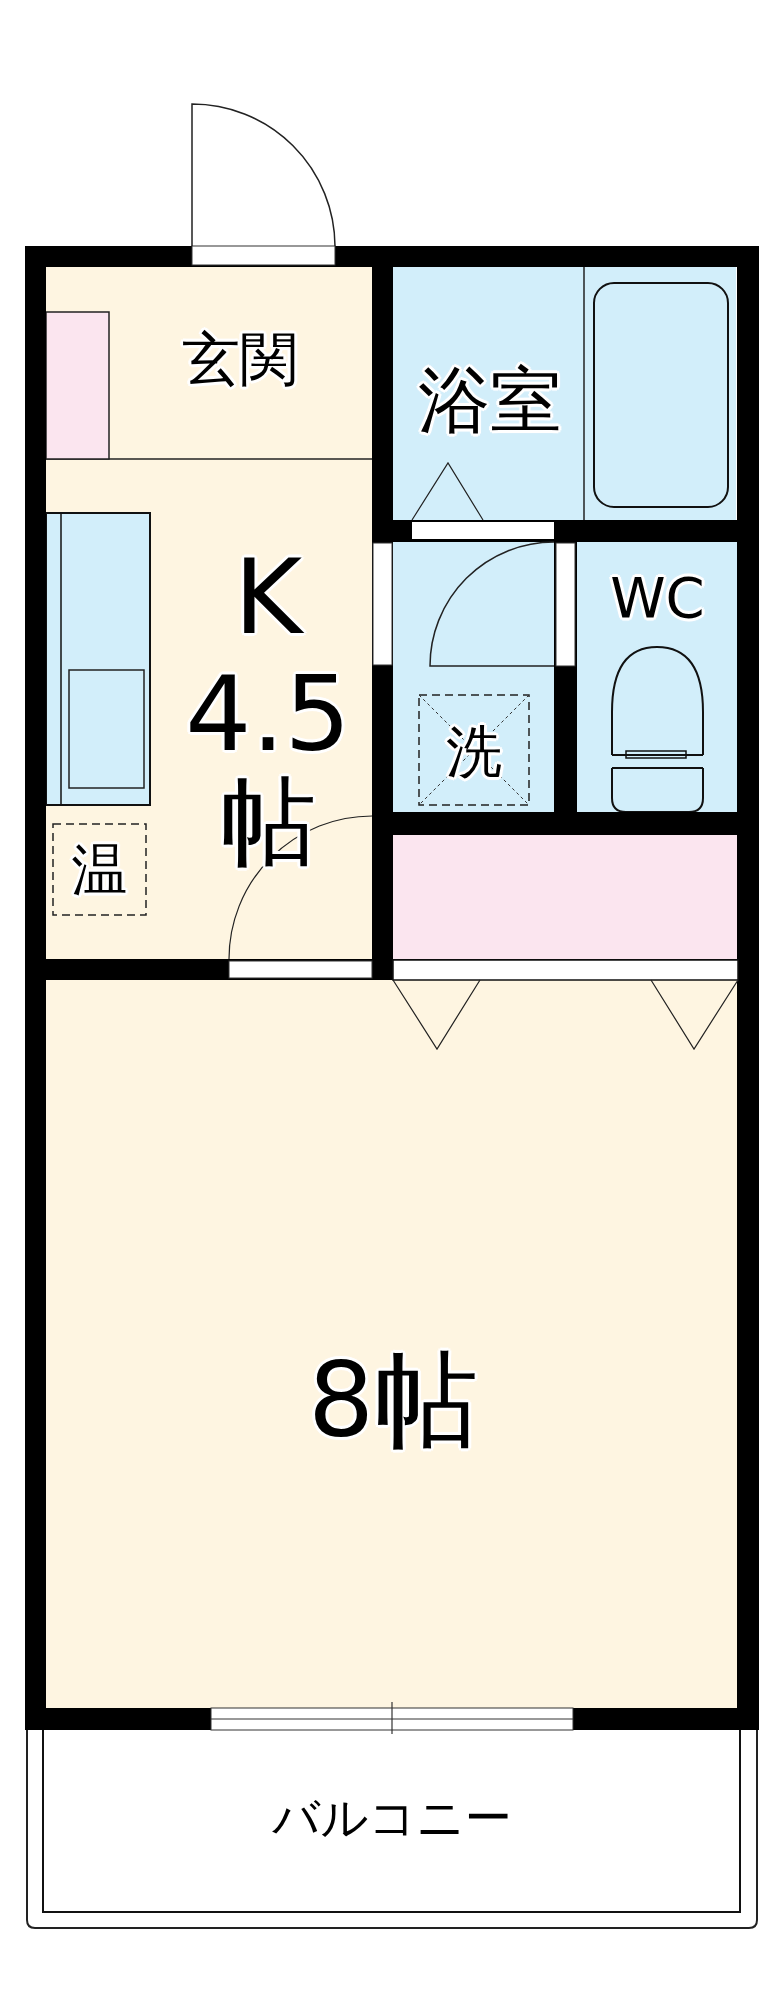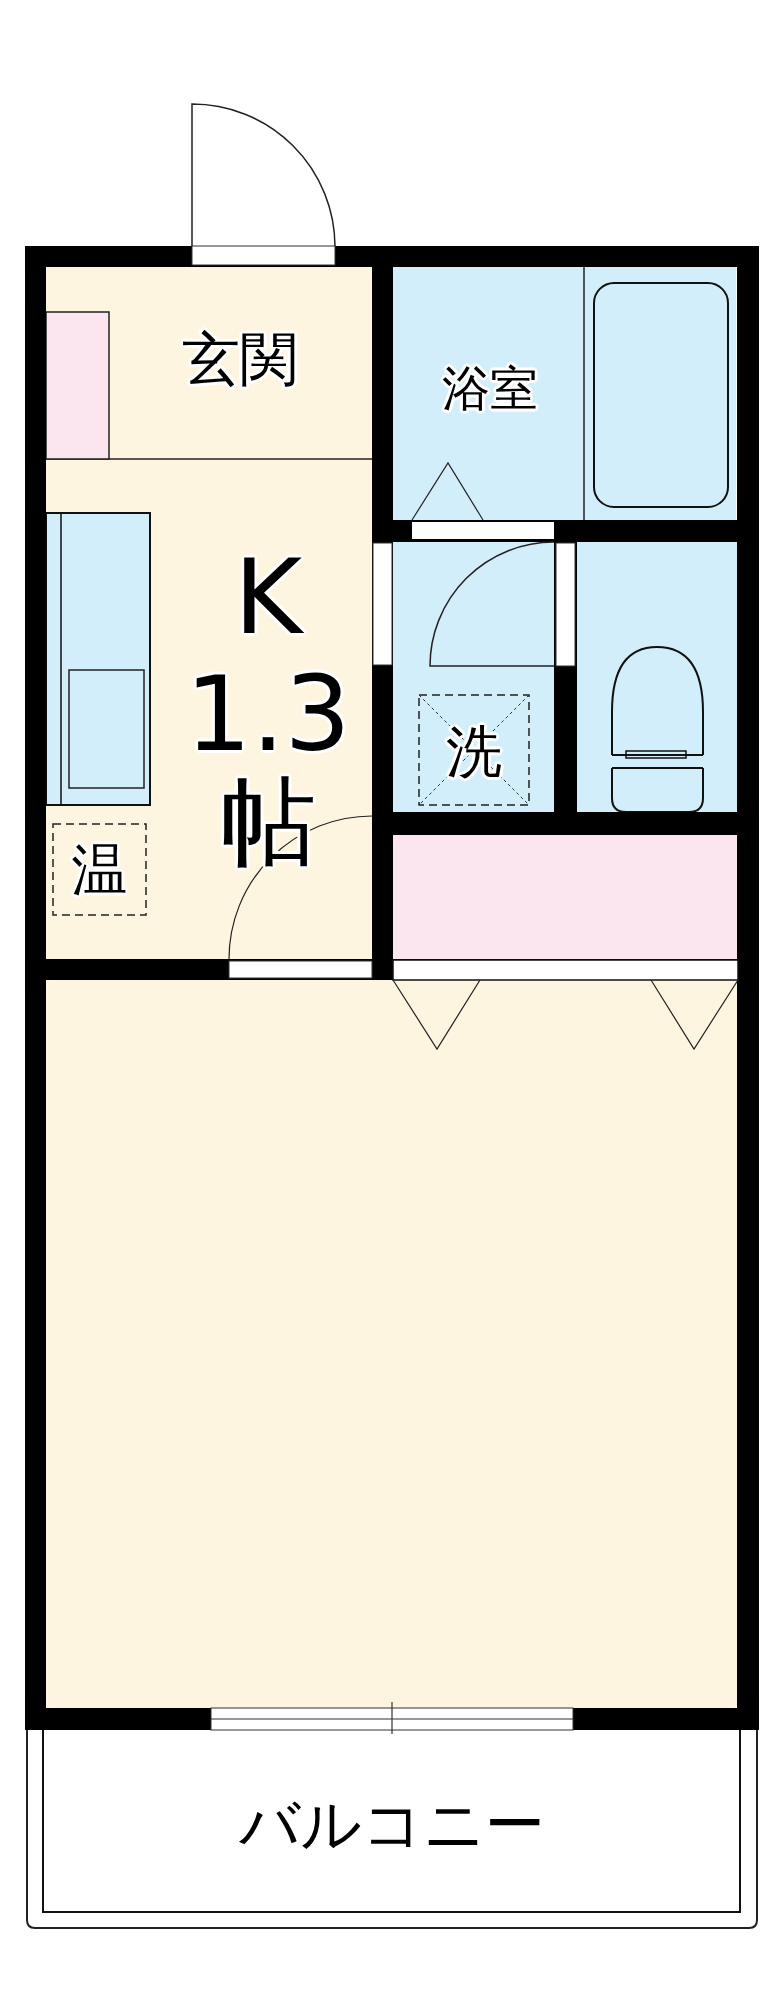--- a/index.html
+++ b/index.html
@@ -95,22 +95,24 @@
     <g>
       <rect x="211" y="1696" width="362" height="22" fill="#fff" stroke="#333" stroke-width="1"></rect>
       <line x1="211" y1="1707" x2="573" y2="1707" stroke="#333" stroke-width="1"></line>
       <line x1="392" y1="1690" x2="392" y2="1722" stroke="#333" stroke-width="1.2"></line>
     </g>
   </svg>
 
   
   <div class="lbl" style="left:170px; top:318px; width:140px; font-size:58px;">玄関</div>
   <div class="lbl" style="left:200px; top:533px; width:136px; font-size:104px;">K</div>
-  <div class="lbl" style="left:170px; top:650px; width:196px; font-size:104px;">1.3</div>
+  <div class="lbl" style="left:170px; top:650px; width:196px; font-size:104px;">4.5</div>
   <div class="lbl" style="left:200px; top:762px; width:136px; font-size:96px;">帖</div>
   <div class="lbl" style="left:53px; top:830px; width:93px; font-size:56px;">温</div>
 
-  <div class="lbl" style="left:410px; top:352px; width:160px; font-size:48px;">浴室</div>
+  <div class="lbl" style="left:410px; top:352px; width:160px; font-size:72px;">浴室</div>
   <div class="lbl" style="left:419px; top:712px; width:110px; font-size:56px;">洗</div>
+  <div class="lbl" style="left:577px; top:558px; width:161px; font-size:56px;">WC</div>
 
+  <div class="lbl" style="left:260px; top:1336px; width:266px; font-size:104px;">8帖</div>
 
-  <div class="lbl" style="left:180px; top:1782px; width:424px; font-size:60px; text-shadow:none;">バルコニー</div>
+  <div class="lbl" style="left:180px; top:1782px; width:424px; font-size:47px; text-shadow:none;">バルコニー</div>
 </div>
 
 </body></html>

